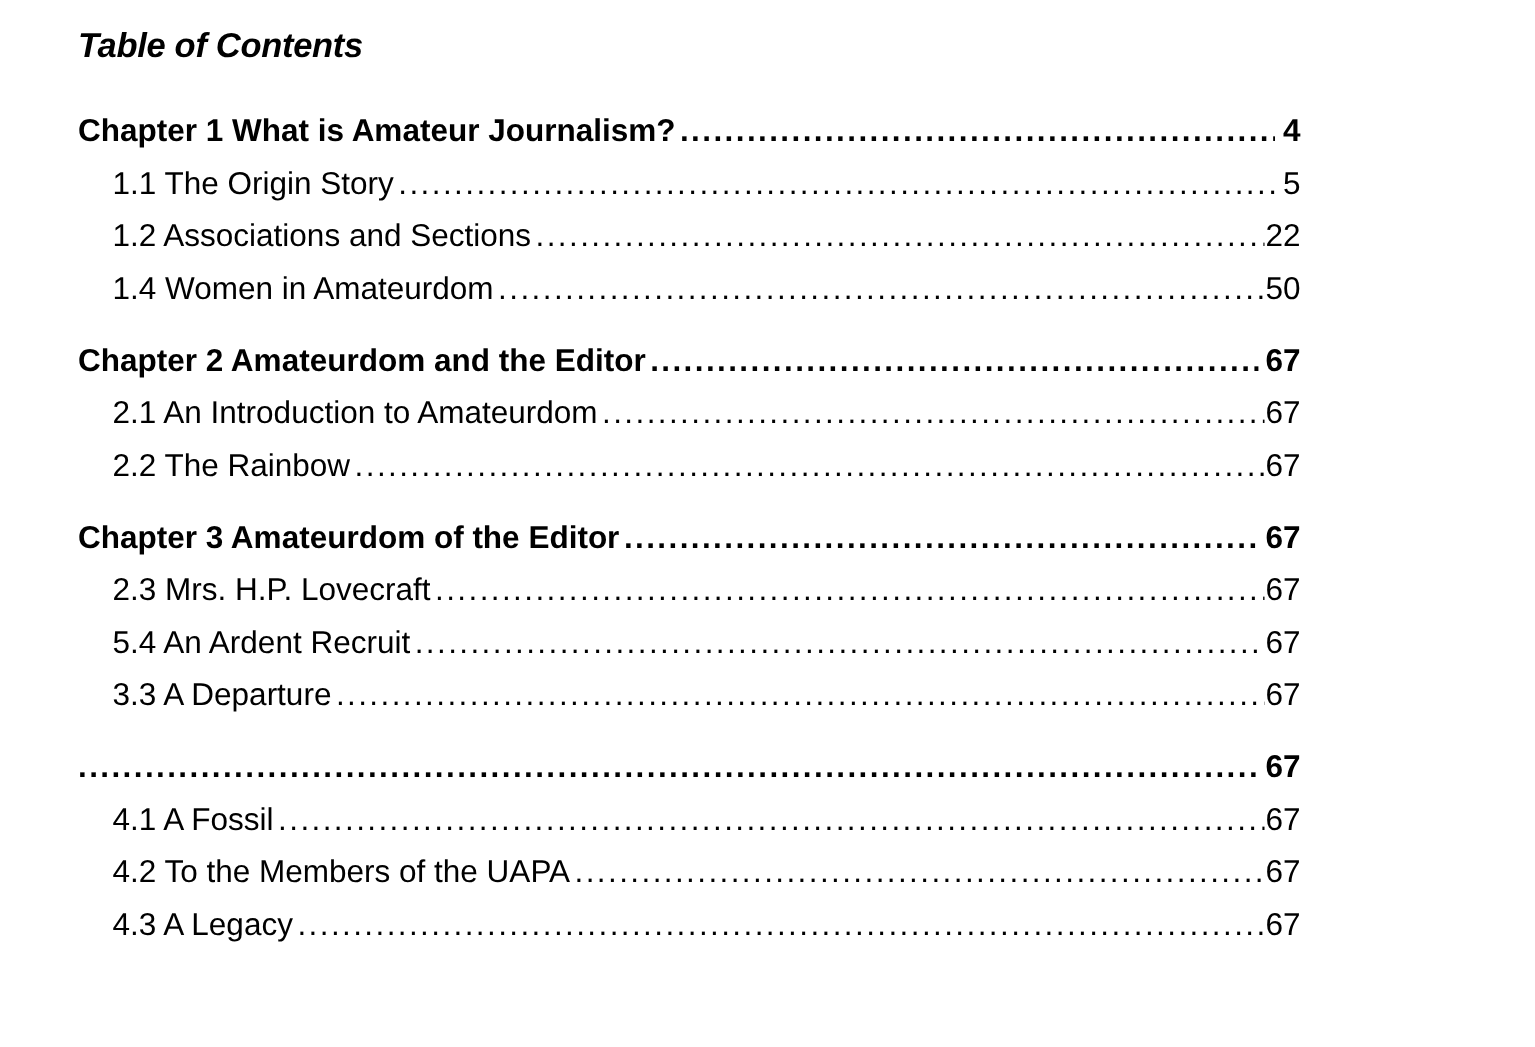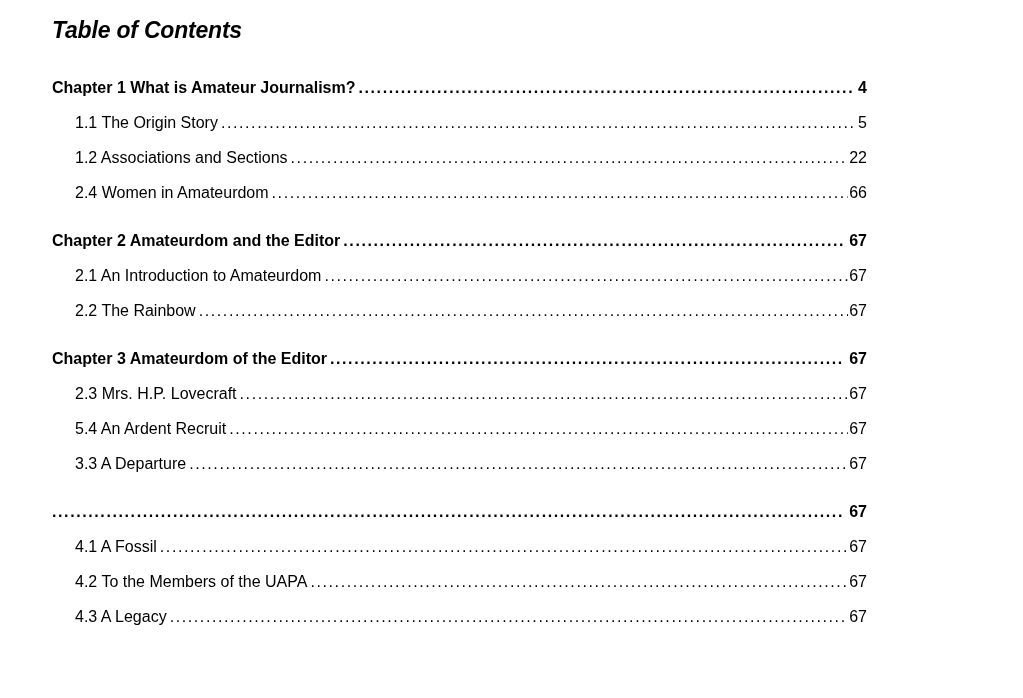--- a/index.html
+++ b/index.html
@@ -25,21 +25,21 @@
     margin: 0 0 26px 0;
     line-height: 28px;
   }
   .toc-list {
     width: 100%;
   }
   .toc-row {
     display: flex;
     align-items: flex-end;
     line-height: 35px;
-    font-size: 16px;
+    font-size: 21px;
     white-space: nowrap;
     cursor: pointer;
   }
   .toc-row.chapter {
     font-weight: bold;
     margin-top: 13px;
   }
   .toc-list > .toc-row:first-child {
     margin-top: 0;
   }
@@ -85,23 +85,23 @@
       <span class="label">1.1 The Origin Story</span>
       <span class="leader"></span>
       <span class="pagenum">5</span>
     </div>
     <div class="toc-row sub">
       <span class="label">1.2 Associations and Sections</span>
       <span class="leader"></span>
       <span class="pagenum">22</span>
     </div>
     <div class="toc-row sub">
-      <span class="label">2.4 Women in Amateurdom</span>
+      <span class="label">1.4 Women in Amateurdom</span>
       <span class="leader"></span>
-      <span class="pagenum">66</span>
+      <span class="pagenum">50</span>
     </div>
 
     <div class="toc-row chapter">
       <span class="label">Chapter 2 Amateurdom and the Editor</span>
       <span class="leader"></span>
       <span class="pagenum">67</span>
     </div>
     <div class="toc-row sub">
       <span class="label">2.1 An Introduction to Amateurdom</span>
       <span class="leader"></span>

